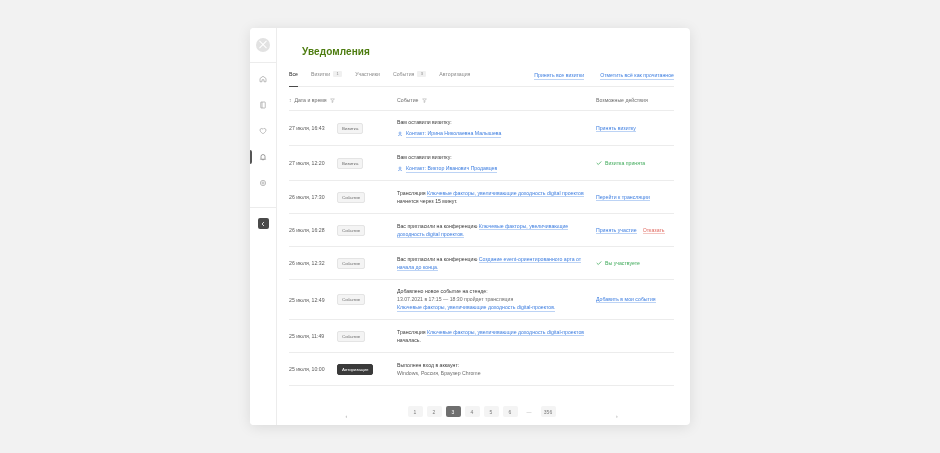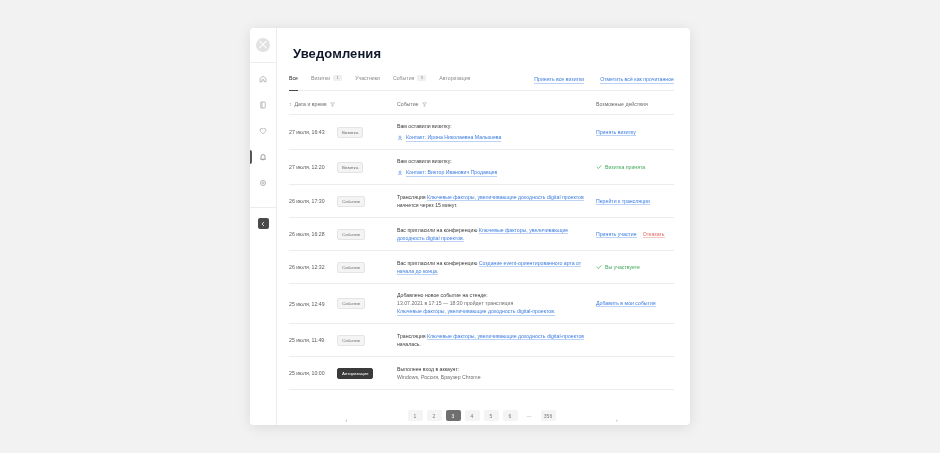--- a/index.html
+++ b/index.html
@@ -42,21 +42,21 @@
   .nav-item.active:before{
     content:"";position:absolute;left:0;top:1px;width:2px;height:14px;background:#555;border-radius:0 2px 2px 0;
   }
   .collapse-wrap{margin-top:16px;width:100%;display:flex;justify-content:center;
      padding-top:10px;border-top:1px solid #ececec;}
   .collapse-btn{width:11px;height:11px;background:#4a4a4a;border-radius:2px;
      display:flex;align-items:center;justify-content:center;cursor:pointer;}
 
   
   .content{flex:1;padding:18px 16px 0 12px;box-sizing:border-box;position:relative;}
-  .page-title{font-size:13px;font-weight:bold;color:#0f172a;margin:0 0 14px 4px;letter-spacing:.1px;}
+  .page-title{font-size:10px;font-weight:bold;color:#4d7c0f;margin:0 0 14px 13px;letter-spacing:.1px;}
 
   
   .tabs-row{display:flex;align-items:center;justify-content:space-between;
     border-bottom:1px solid #ececec;padding-bottom:5px;margin-bottom:2px;}
   .tabs{display:flex;align-items:center;gap:13px;}
   .tab{font-size:5.2px;color:#8a8a8a;cursor:pointer;position:relative;
      padding-bottom:4px;display:flex;align-items:center;gap:3px;white-space:nowrap;}
   .tab.active{color:#2a2a2a;}
   .tab.active:after{content:"";position:absolute;left:0;right:0;bottom:-6px;height:1.5px;background:#4a4a4a;}
   .tab-badge{display:inline-block;min-width:6px;height:6px;line-height:6px;text-align:center;

